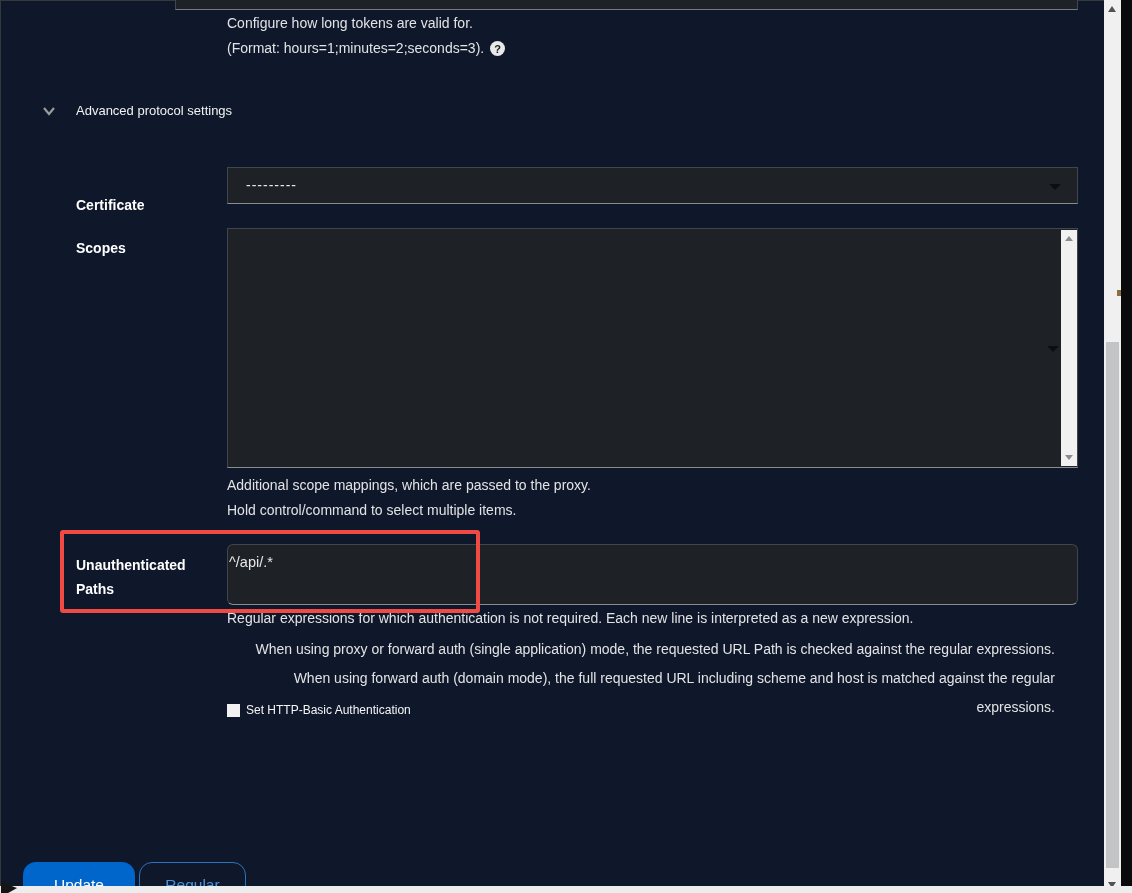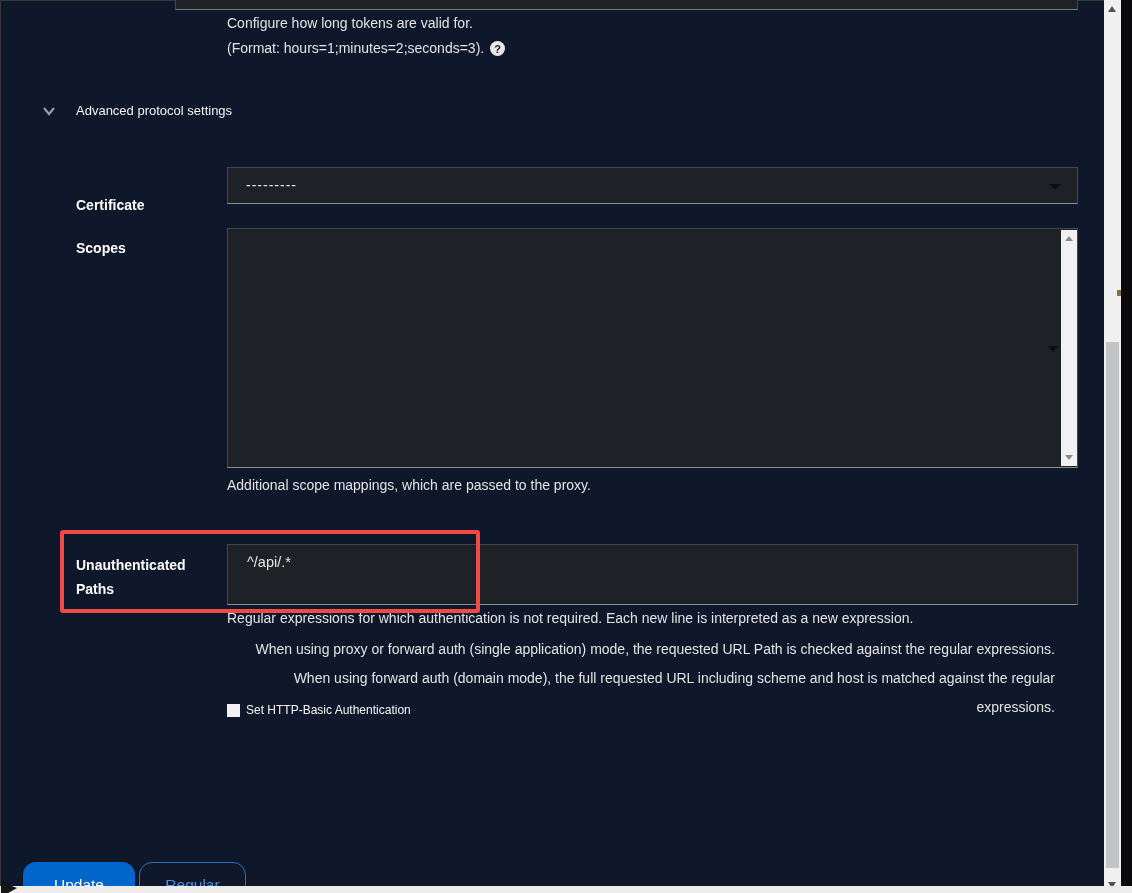--- a/index.html
+++ b/index.html
@@ -64,21 +64,21 @@
   
   #annotation-box {
     left:60px; top:530px; width:420px; height:83px;
     border:4px solid #ef4a44; border-radius:3px; z-index:6; pointer-events:none;
   }
 
   #unauth-label { left:76px; top:553px; width:132px; line-height:24px; }
   #unauth-textarea {
     left:227px; top:544px; width:851px; height:61px;
     font-family:"Liberation Sans", sans-serif; font-size:14.5px; color:#e8e8e8;
-    padding:9px 19px; resize:none; outline:none; display:block;
+    padding:9px 1px; resize:none; outline:none; display:block;border-radius:6px;
   }
   #unauth-help1 { left:227px; top:610px; width:860px; }
   #unauth-help2 { left:227px; top:635px; width:828px; line-height:29px;text-align:right; }
 
   #basic-checkbox { left:227px; top:704px; width:13px; height:13px; background:#f2f2f2; cursor:pointer; }
   #basic-label { left:246px; top:701px; font-size:12px; line-height:19px; color:#f5f5f5; }
   #basic-help { left:227px; top:730px; }
 
   
   .btn {
@@ -133,20 +133,21 @@
 
   <div class="abs label" id="scopes-label">Scopes</div>
   <div class="abs pf-input" id="scopes-select">
     <span class="select-caret" id="scopes-caret"></span>
     <div class="inner-scrollbar">
       <span class="sb-arrow-up"></span>
       <span class="sb-arrow-down"></span>
     </div>
   </div>
   <div class="abs help" id="scopes-help1">Additional scope mappings, which are passed to the proxy.</div>
+  <div class="abs help" id="scopes-help2">Hold control/command to select multiple items.</div>
 
   <div class="abs" id="annotation-box"></div>
 
   <div class="abs label" id="unauth-label">Unauthenticated Paths</div>
   <textarea class="abs pf-input" id="unauth-textarea" spellcheck="false" style="">^/api/.*</textarea>
   <div class="abs help" id="unauth-help1">Regular expressions for which authentication is not required. Each new line is interpreted as a new expression.</div>
   <div class="abs help" id="unauth-help2">When using proxy or forward auth (single application) mode, the requested URL Path is checked against the regular expressions. When using forward auth (domain mode), the full requested URL including scheme and host is matched against the regular expressions.</div>
 
   <div class="abs" id="basic-checkbox"></div>
   <div class="abs" id="basic-label">Set HTTP-Basic Authentication</div>

